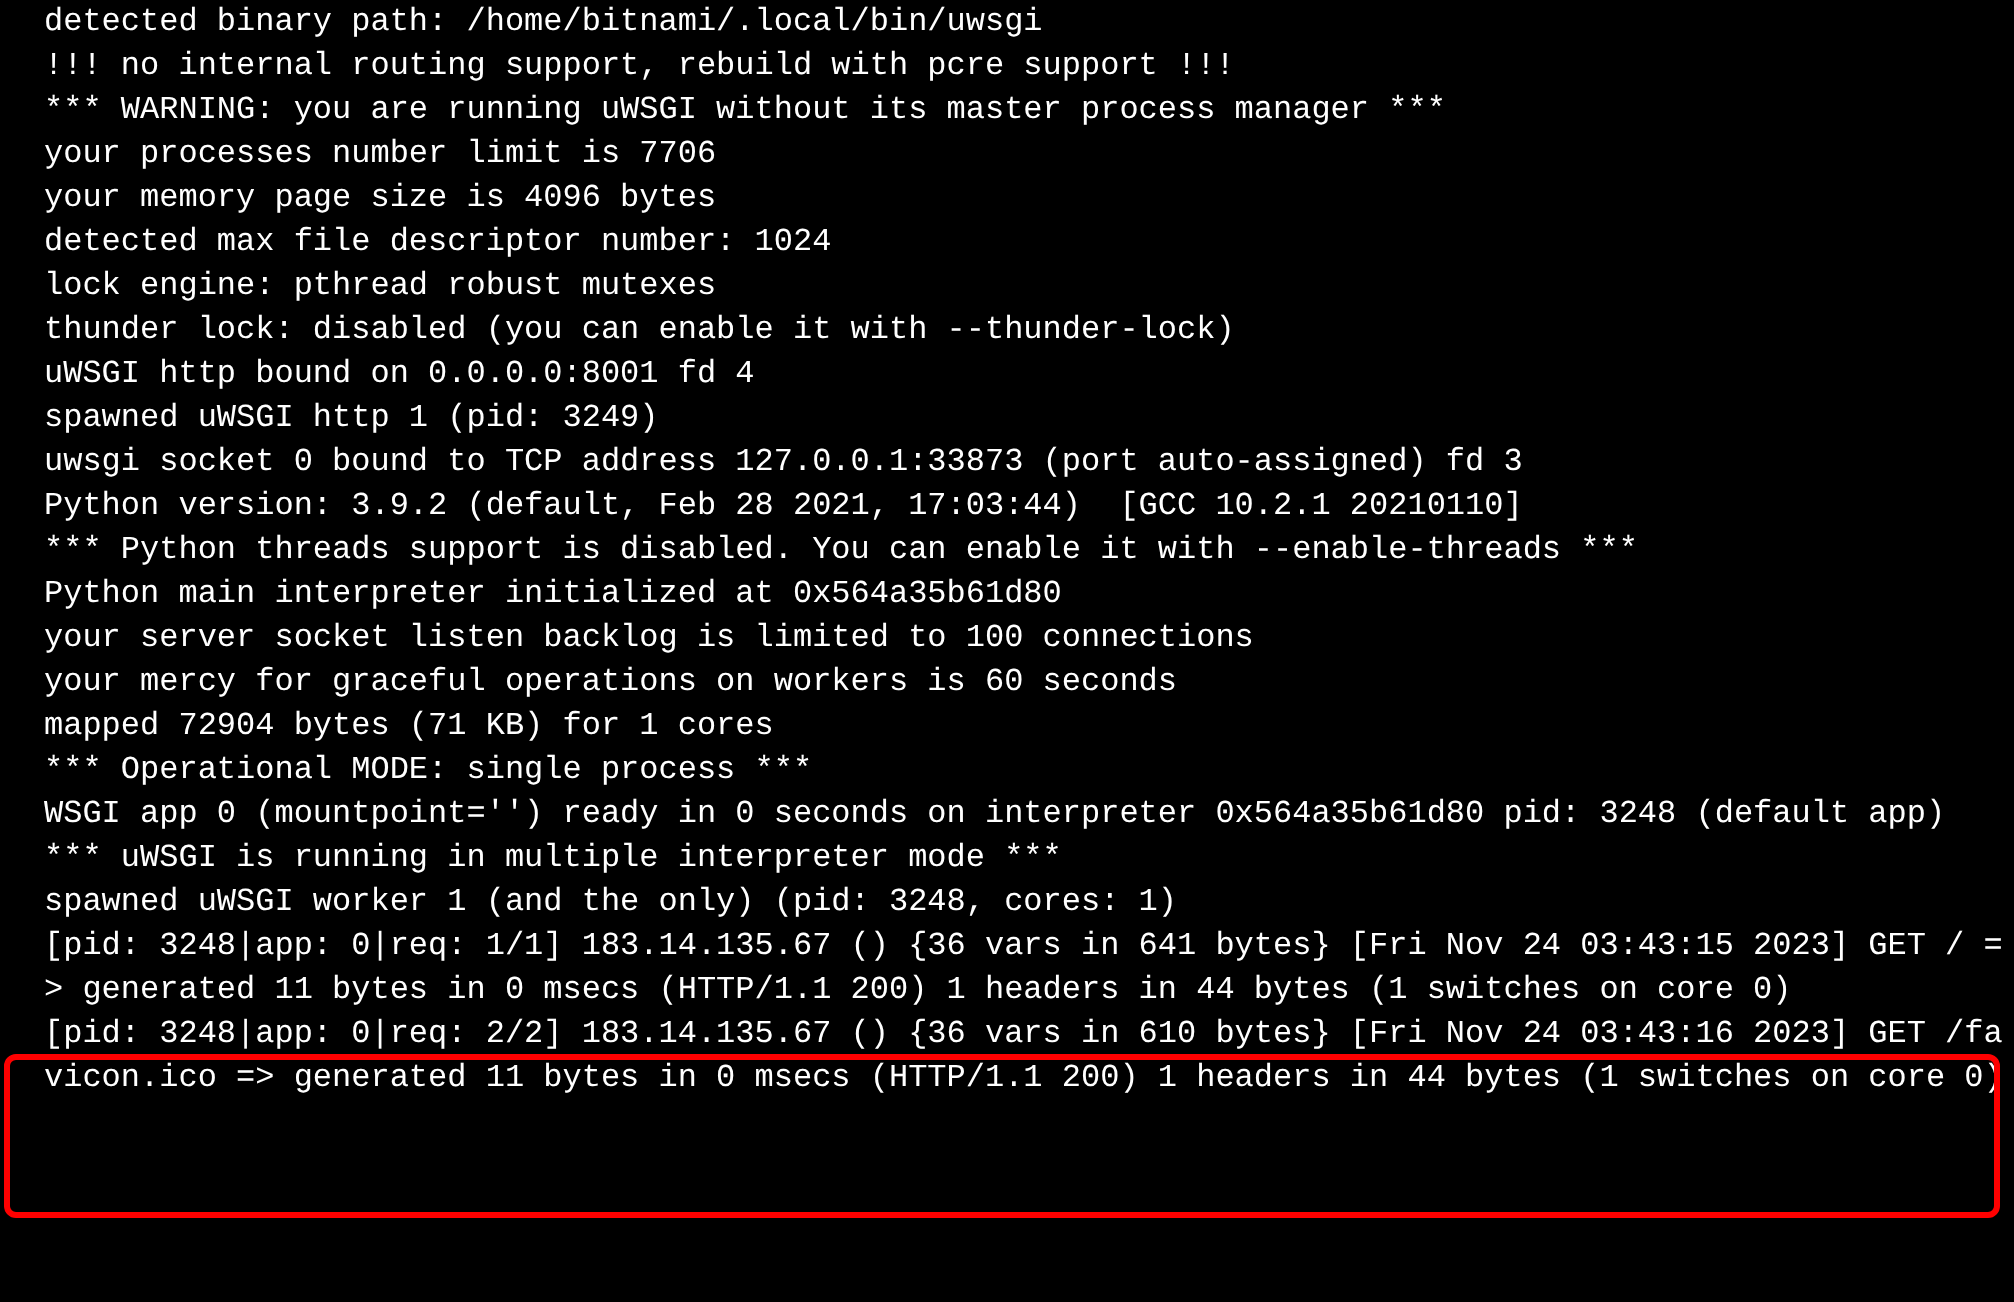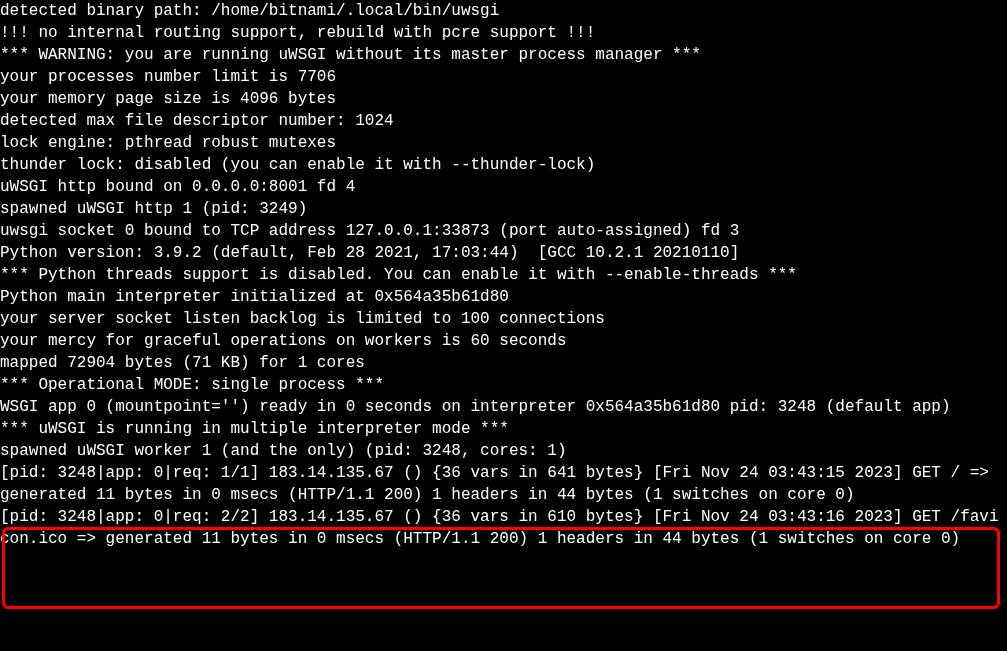--- a/index.html
+++ b/index.html
@@ -19,20 +19,21 @@
     .terminal {
       padding: 0;
       position: absolute;
       top: 0;
       left: 0;
       width: 1007px;
     }
     .line {
       white-space: pre-wrap;
       word-break: break-all;
+      padding-left: 22px;
     }
     .redbox {
       position: absolute;
       border: 3px solid red;
       pointer-events: none;
       border-radius: 6px;
       left: 2px;
       top: 527px;
       width: 998px;
       height: 82px;

